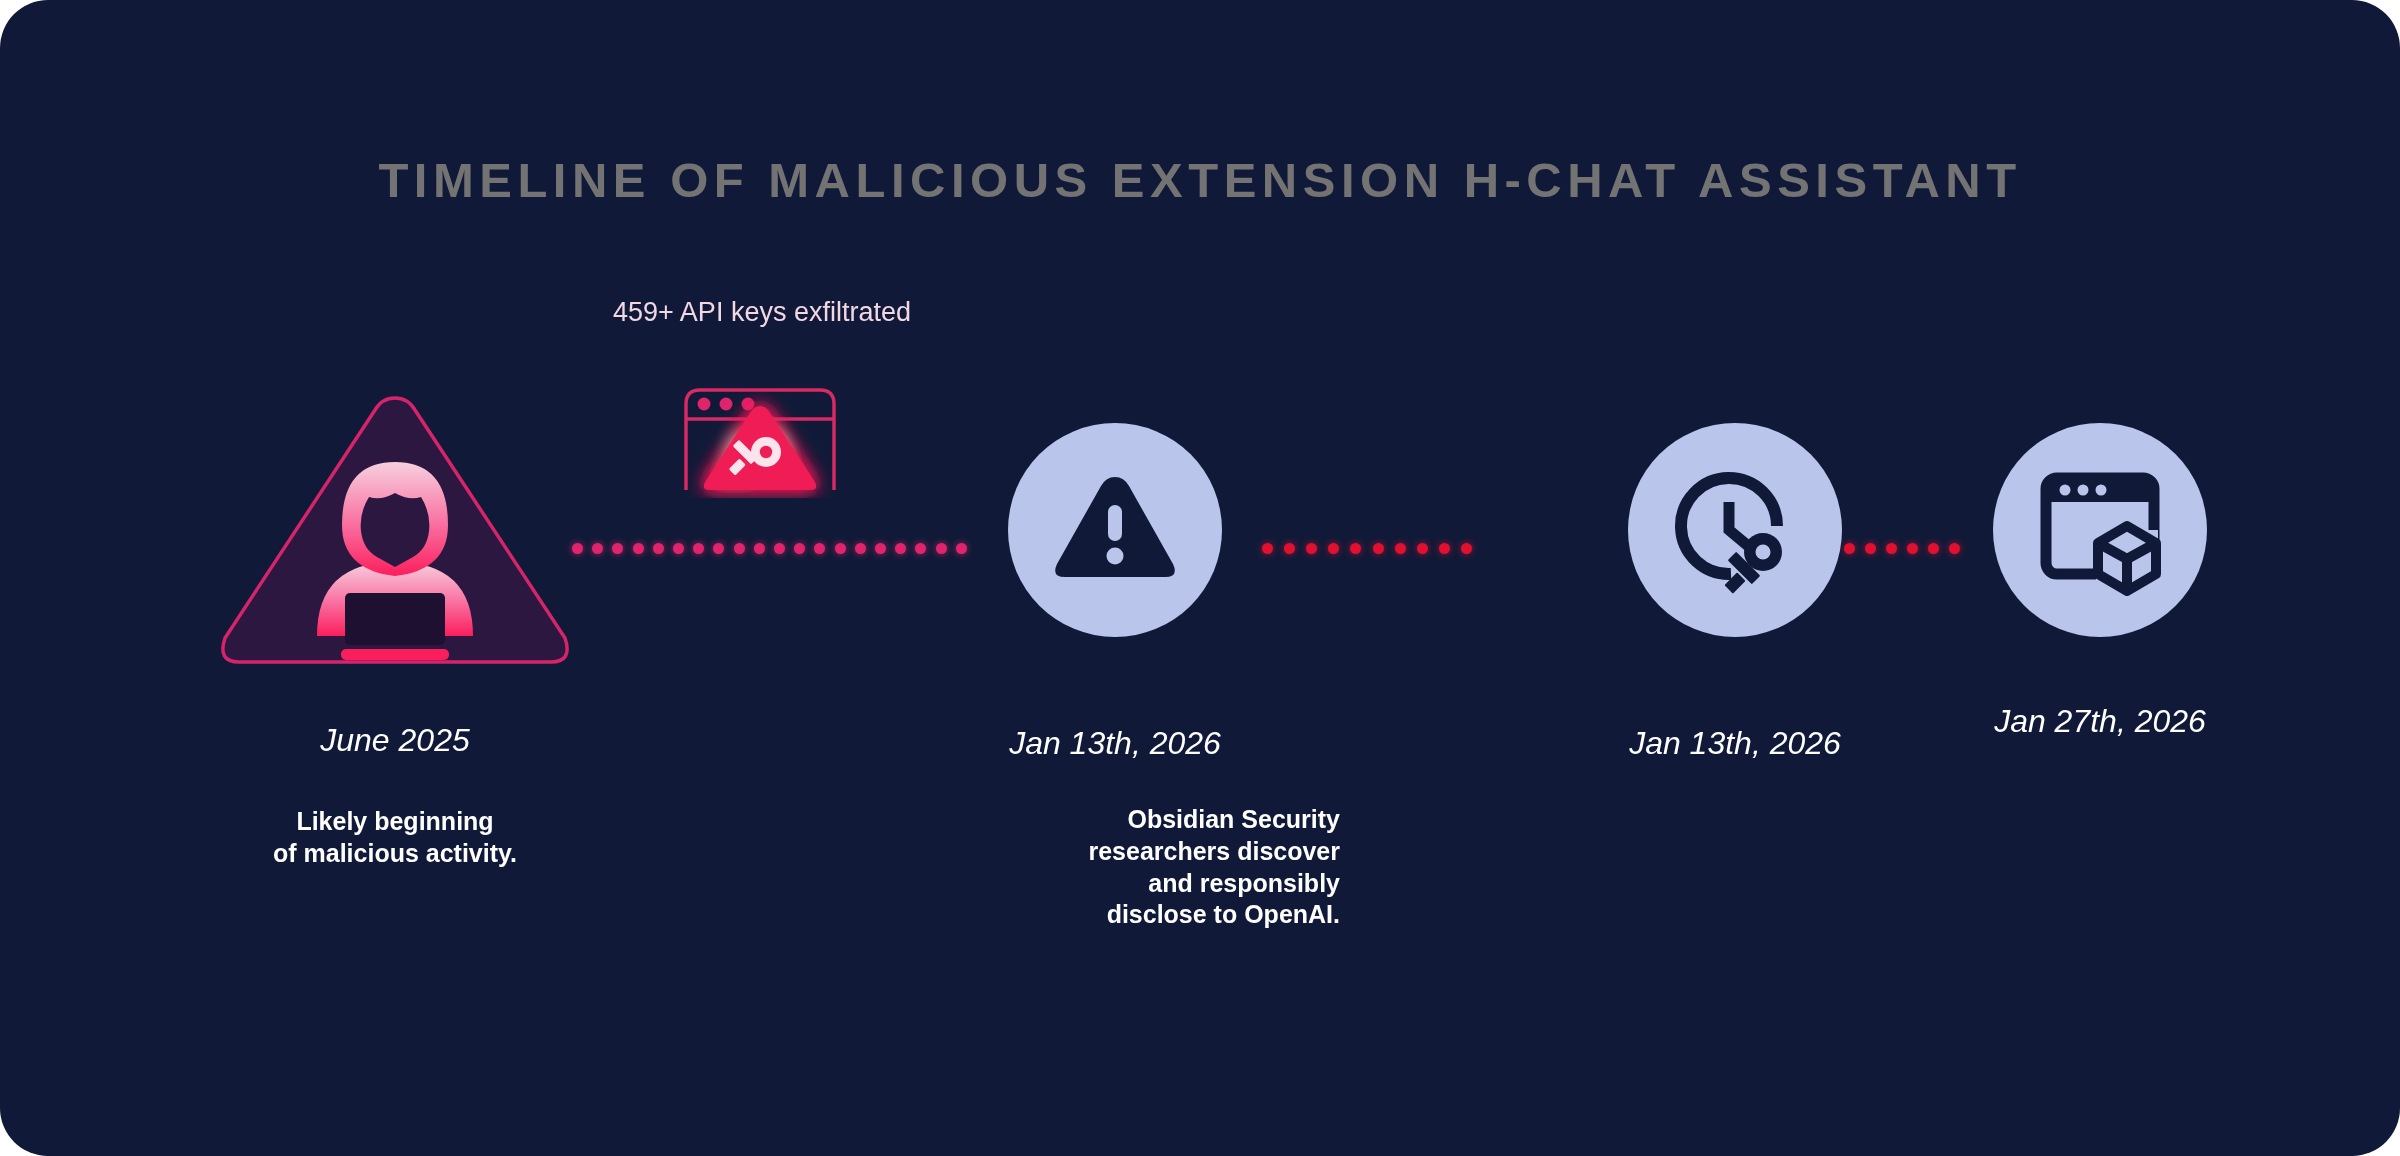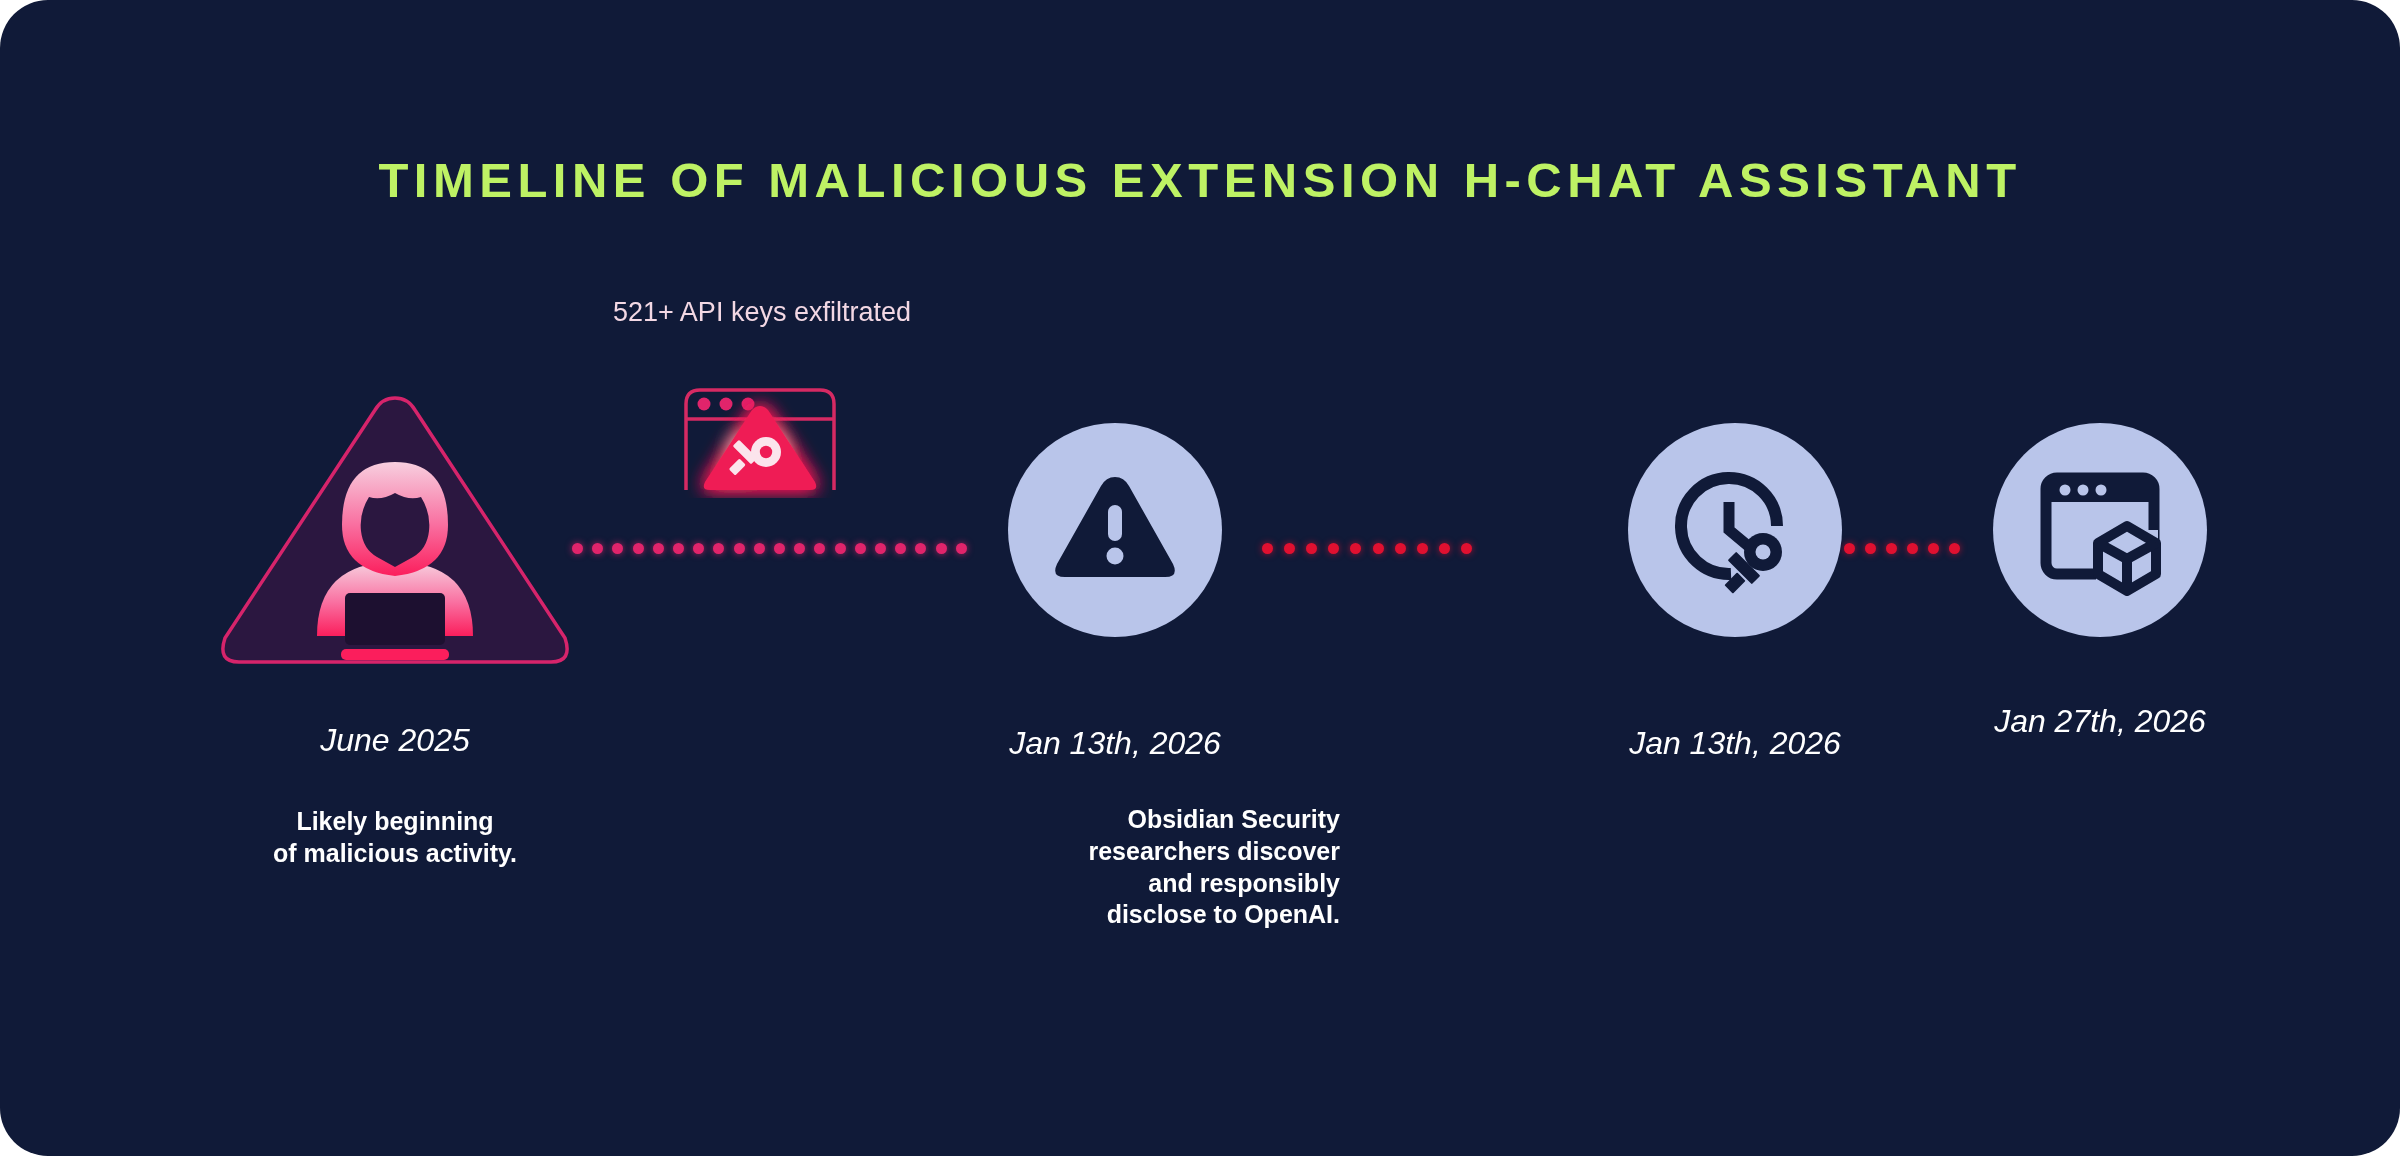--- a/index.html
+++ b/index.html
@@ -25,21 +25,21 @@
   
   #page-title {
     position: absolute;
     top: 152px;
     left: 0;
     width: 2400px;
     text-align: center;
     font-size: 49px;
     font-weight: 700;
     letter-spacing: 5.5px;
-    color: #bef264;
+    color: #737373;
     white-space: nowrap;
   }
 
   
   #exfil-callout {
     position: absolute;
     top: 297px;
     left: 572px;
     width: 380px;
     text-align: center;
@@ -140,21 +140,21 @@
   #connector-1 .dot { background: #e01030; box-shadow: 0 0 7px rgba(224,16,48,.7); }
   #connector-2 .dot { background: #e01030; box-shadow: 0 0 7px rgba(224,16,48,.7); }
 </style>
 </head>
 <body>
 
 <div id="infographic-card">
 
   <div id="page-title">TIMELINE OF MALICIOUS EXTENSION H-CHAT ASSISTANT</div>
 
-  <div id="exfil-callout">521+ API keys exfiltrated</div>
+  <div id="exfil-callout">459+ API keys exfiltrated</div>
 
   <div id="key-popup-icon">
     <svg viewBox="0 0 200 120" width="200" height="120">
       <defs>
         <filter id="glowKey" x="-60%" y="-60%" width="220%" height="220%">
           <feGaussianBlur stdDeviation="9" result="b"></feGaussianBlur>
           <feMerge>
               <feMergeNode in="b"></feMergeNode>
               <feMergeNode in="b"></feMergeNode>
               <feMergeNode in="SourceGraphic"></feMergeNode>

